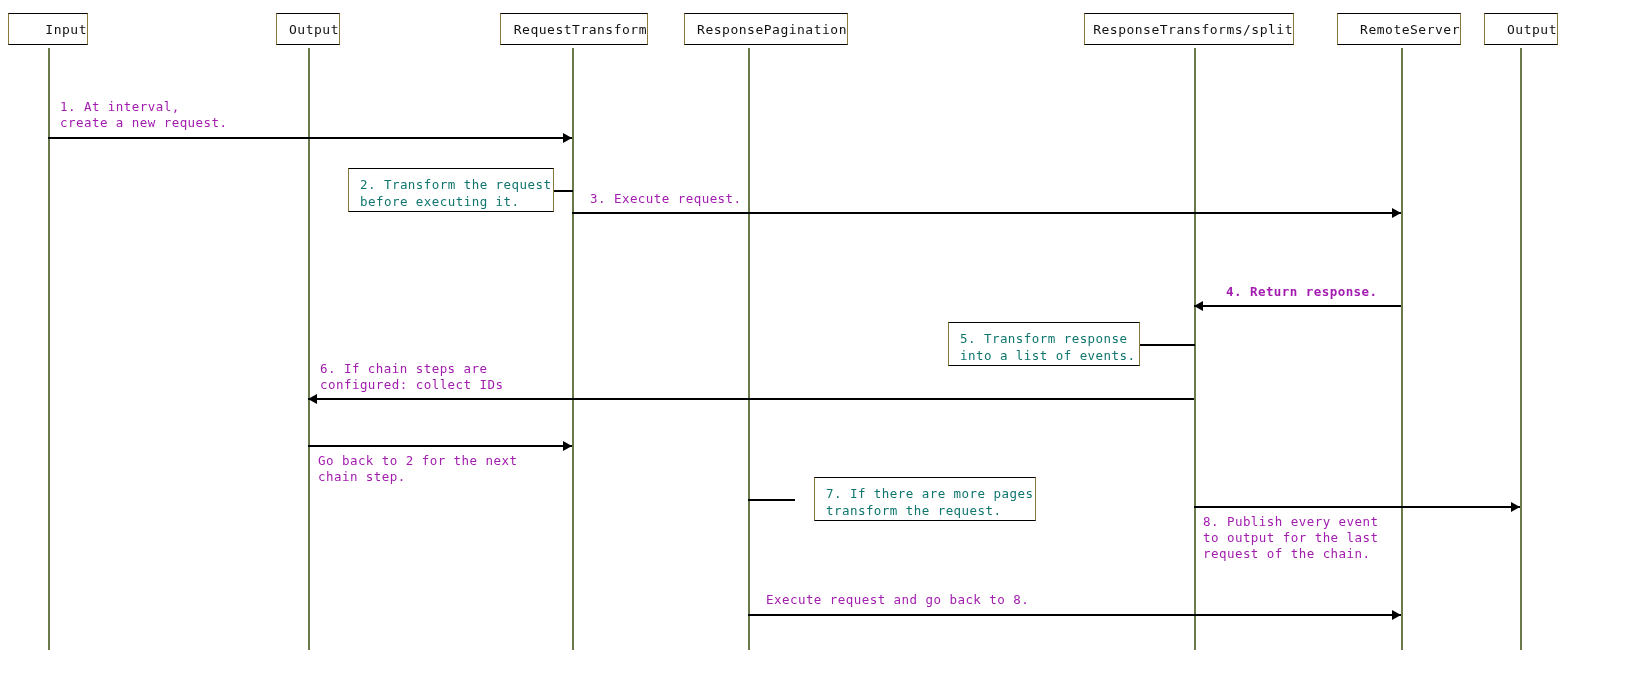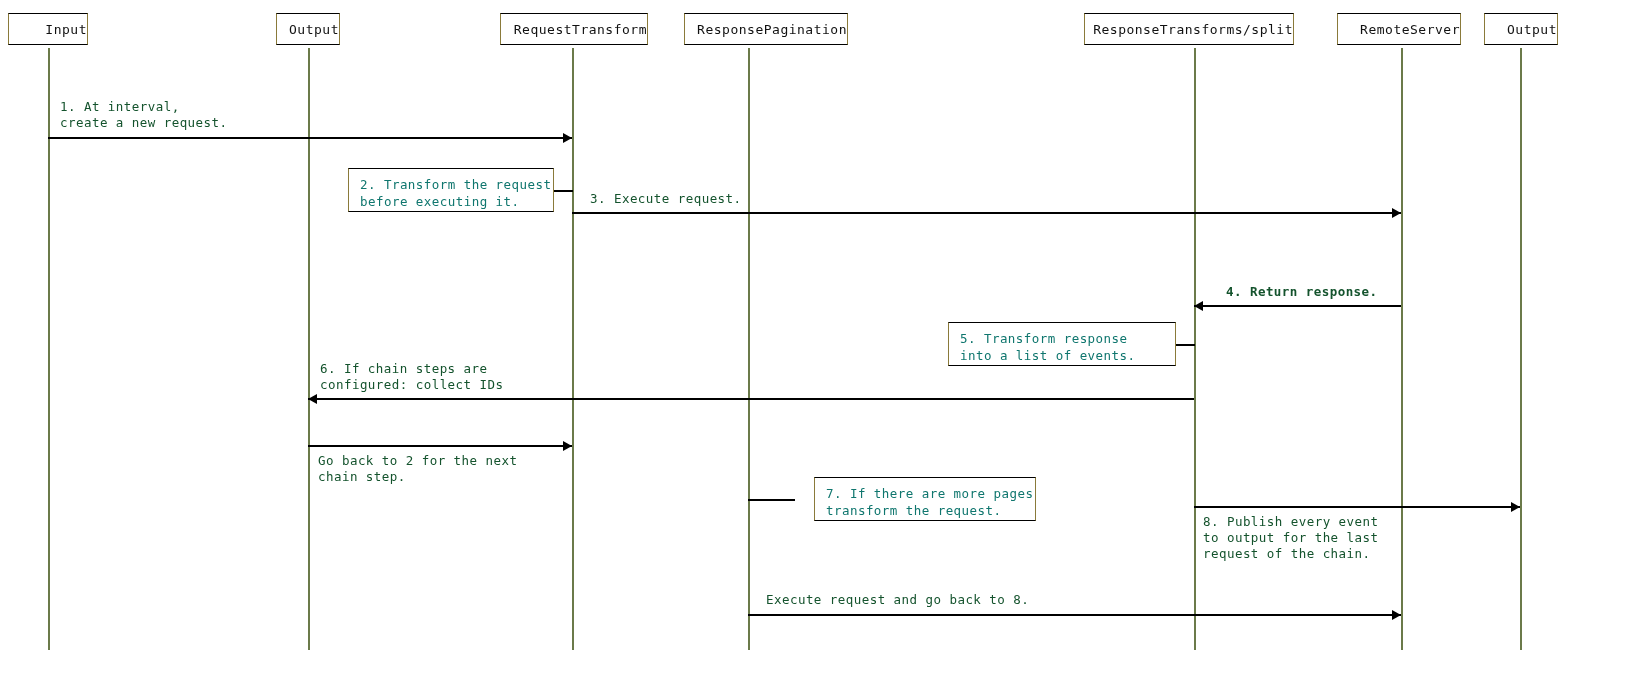--- a/index.html
+++ b/index.html
@@ -50,21 +50,21 @@
   }
   .arrowhead.right{border-left:9px solid #000;}
   .arrowhead.left{border-right:9px solid #000;}
 
   
   .msg-label{
     position:absolute;
     font-size:12.5px;
     line-height:16px;
     letter-spacing:0.45px;
-    color:#14532d;
+    color:#a21caf;
     white-space:pre;
   }
 
   
   .note{
     position:absolute;
     box-sizing:border-box;
     background:#ffffff;
     border-top:1.5px solid #000000;
     border-bottom:1.5px solid #000000;
@@ -149,19 +149,19 @@
       <div class="msg-line" style="left: 748px; top: 614px; width: 653px;"></div>
       <div class="arrowhead right" style="top: 610px; left: 1392px;"></div>
       <div class="msg-label" style="left: 766px; top: 592px;">Execute request and go back to 8.</div>
     </div>
 
   <div id="notes-layer">
       <div class="note-connector" style="left: 554px; top: 190px; width: 19px;"></div>
       <div class="note" style="left: 348px; top: 168px; width: 206px; height: 44px;">2. Transform the request
 before executing it.</div>
       <div class="note-connector" style="left: 1140px; top: 344px; width: 55px;"></div>
-      <div class="note" style="left: 948px; top: 322px; width: 228px; height: 44px;">5. Transform response
+      <div class="note" style="left: 948px; top: 322px; width: 192px; height: 44px;">5. Transform response
 into a list of events.</div>
       <div class="note-connector" style="left: 748px; top: 499px; width: 47px;"></div>
       <div class="note" style="left: 794px; top: 477px; width: 222px; height: 44px; margin-left: 20px;">7. If there are more pages
 transform the request.</div>
     </div>
 </div>
 
 </body></html>

